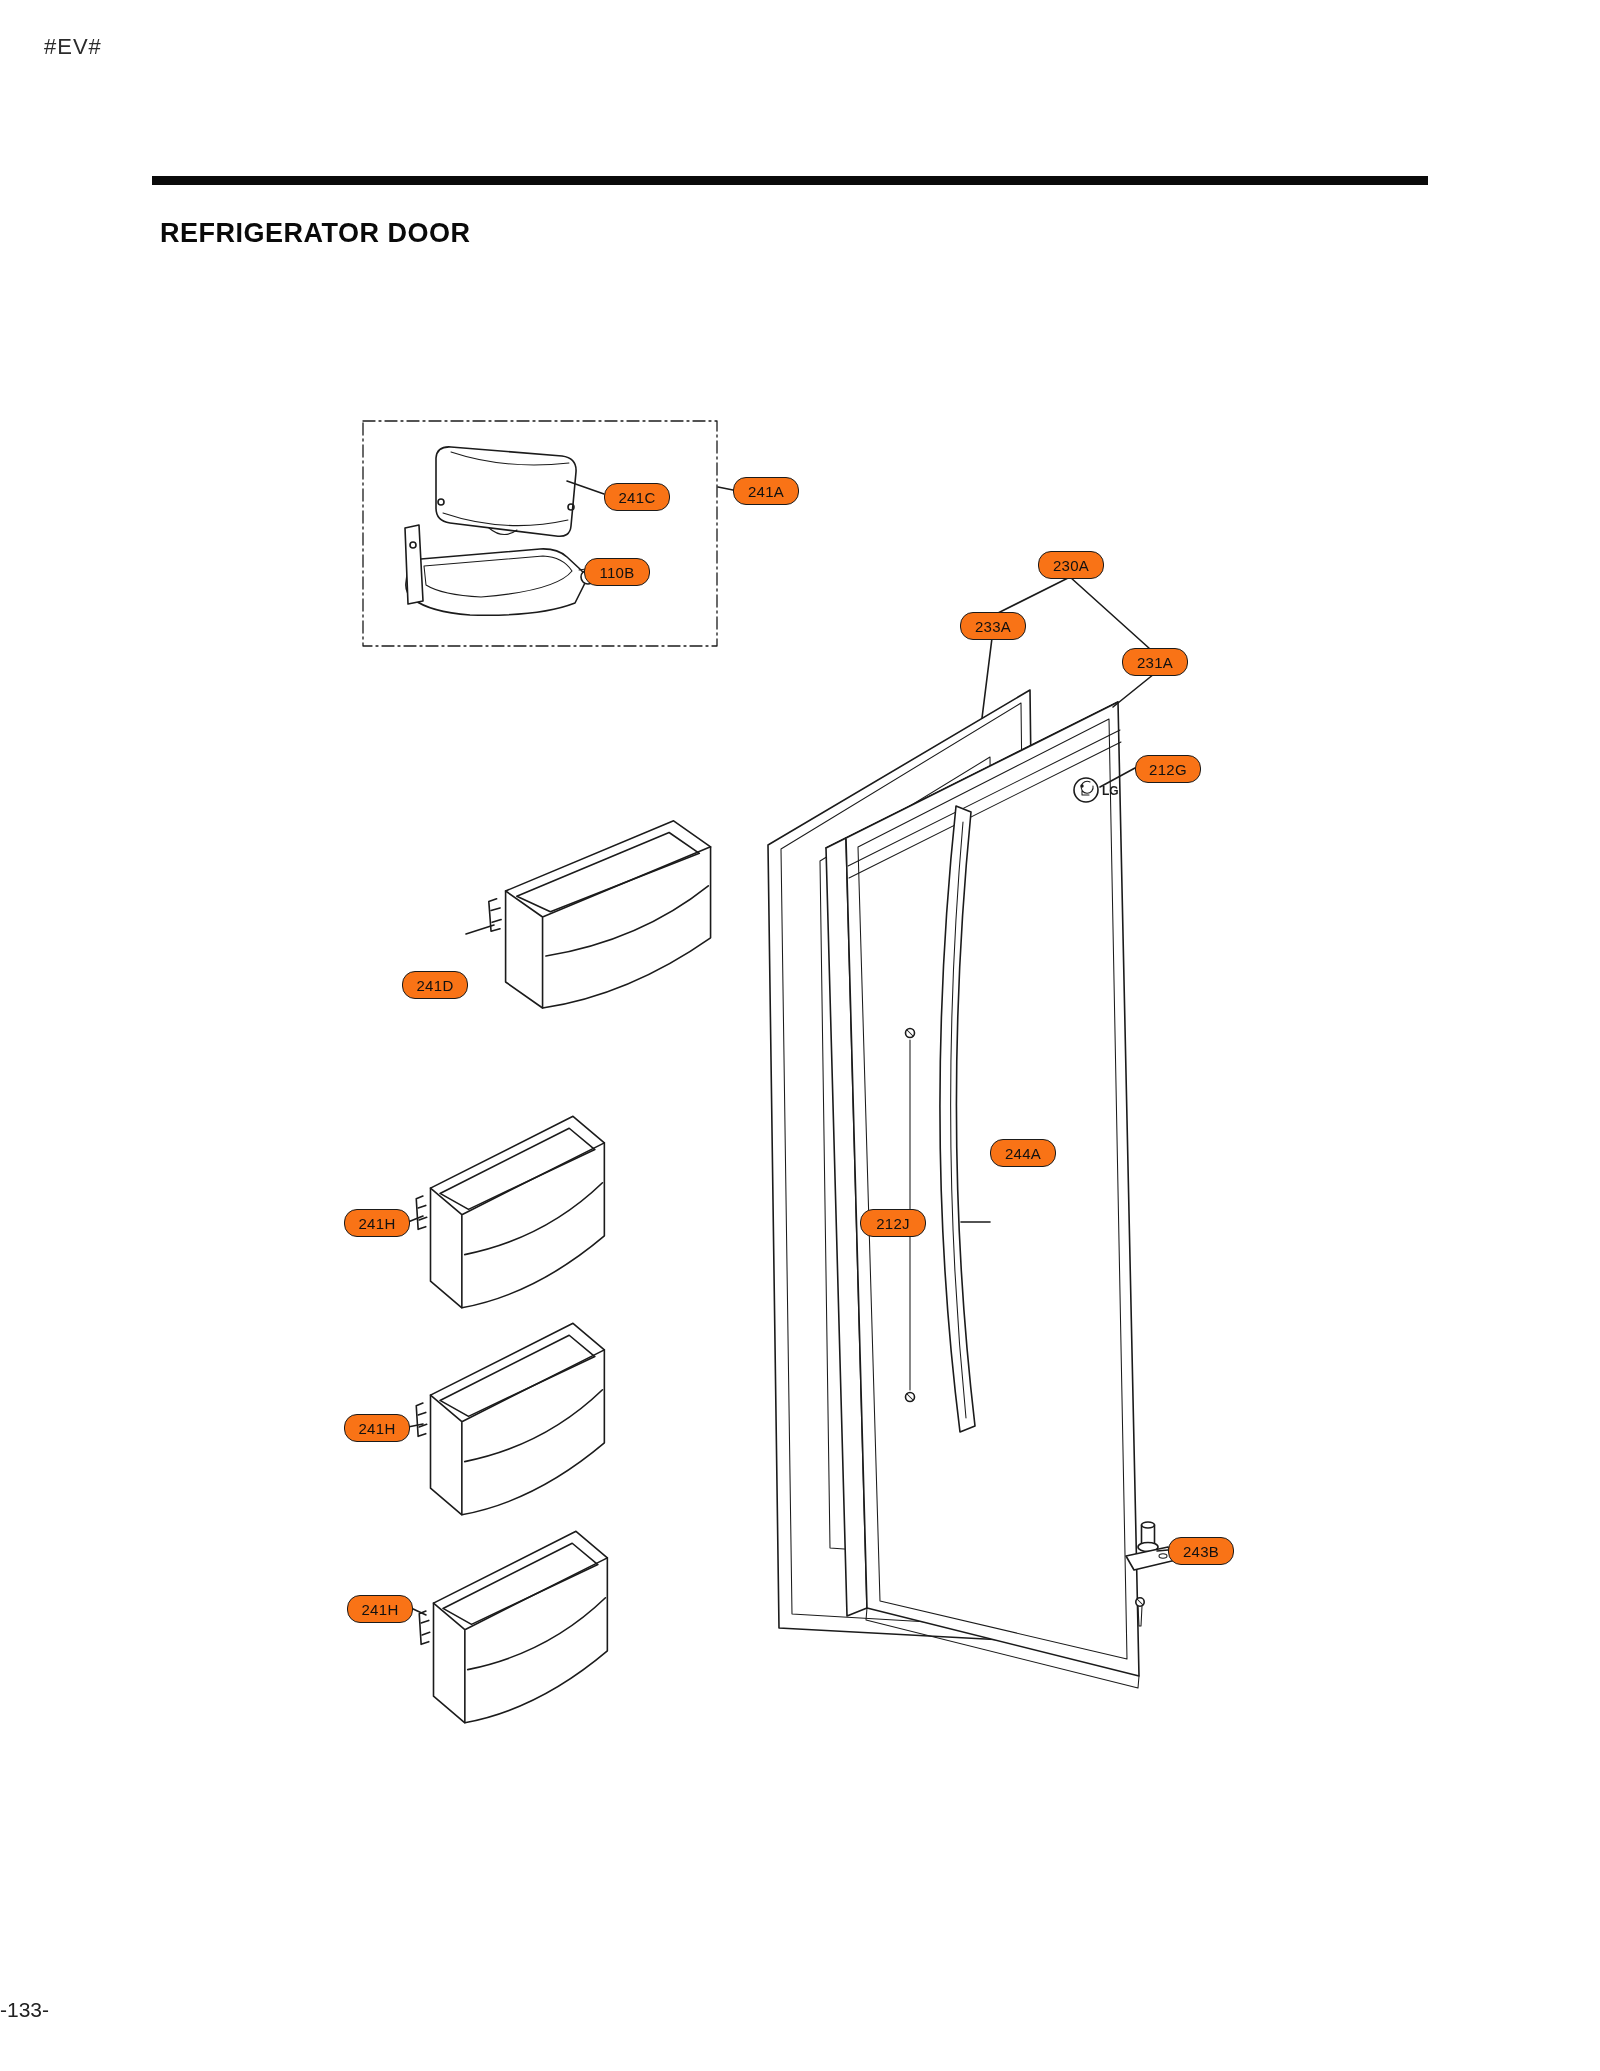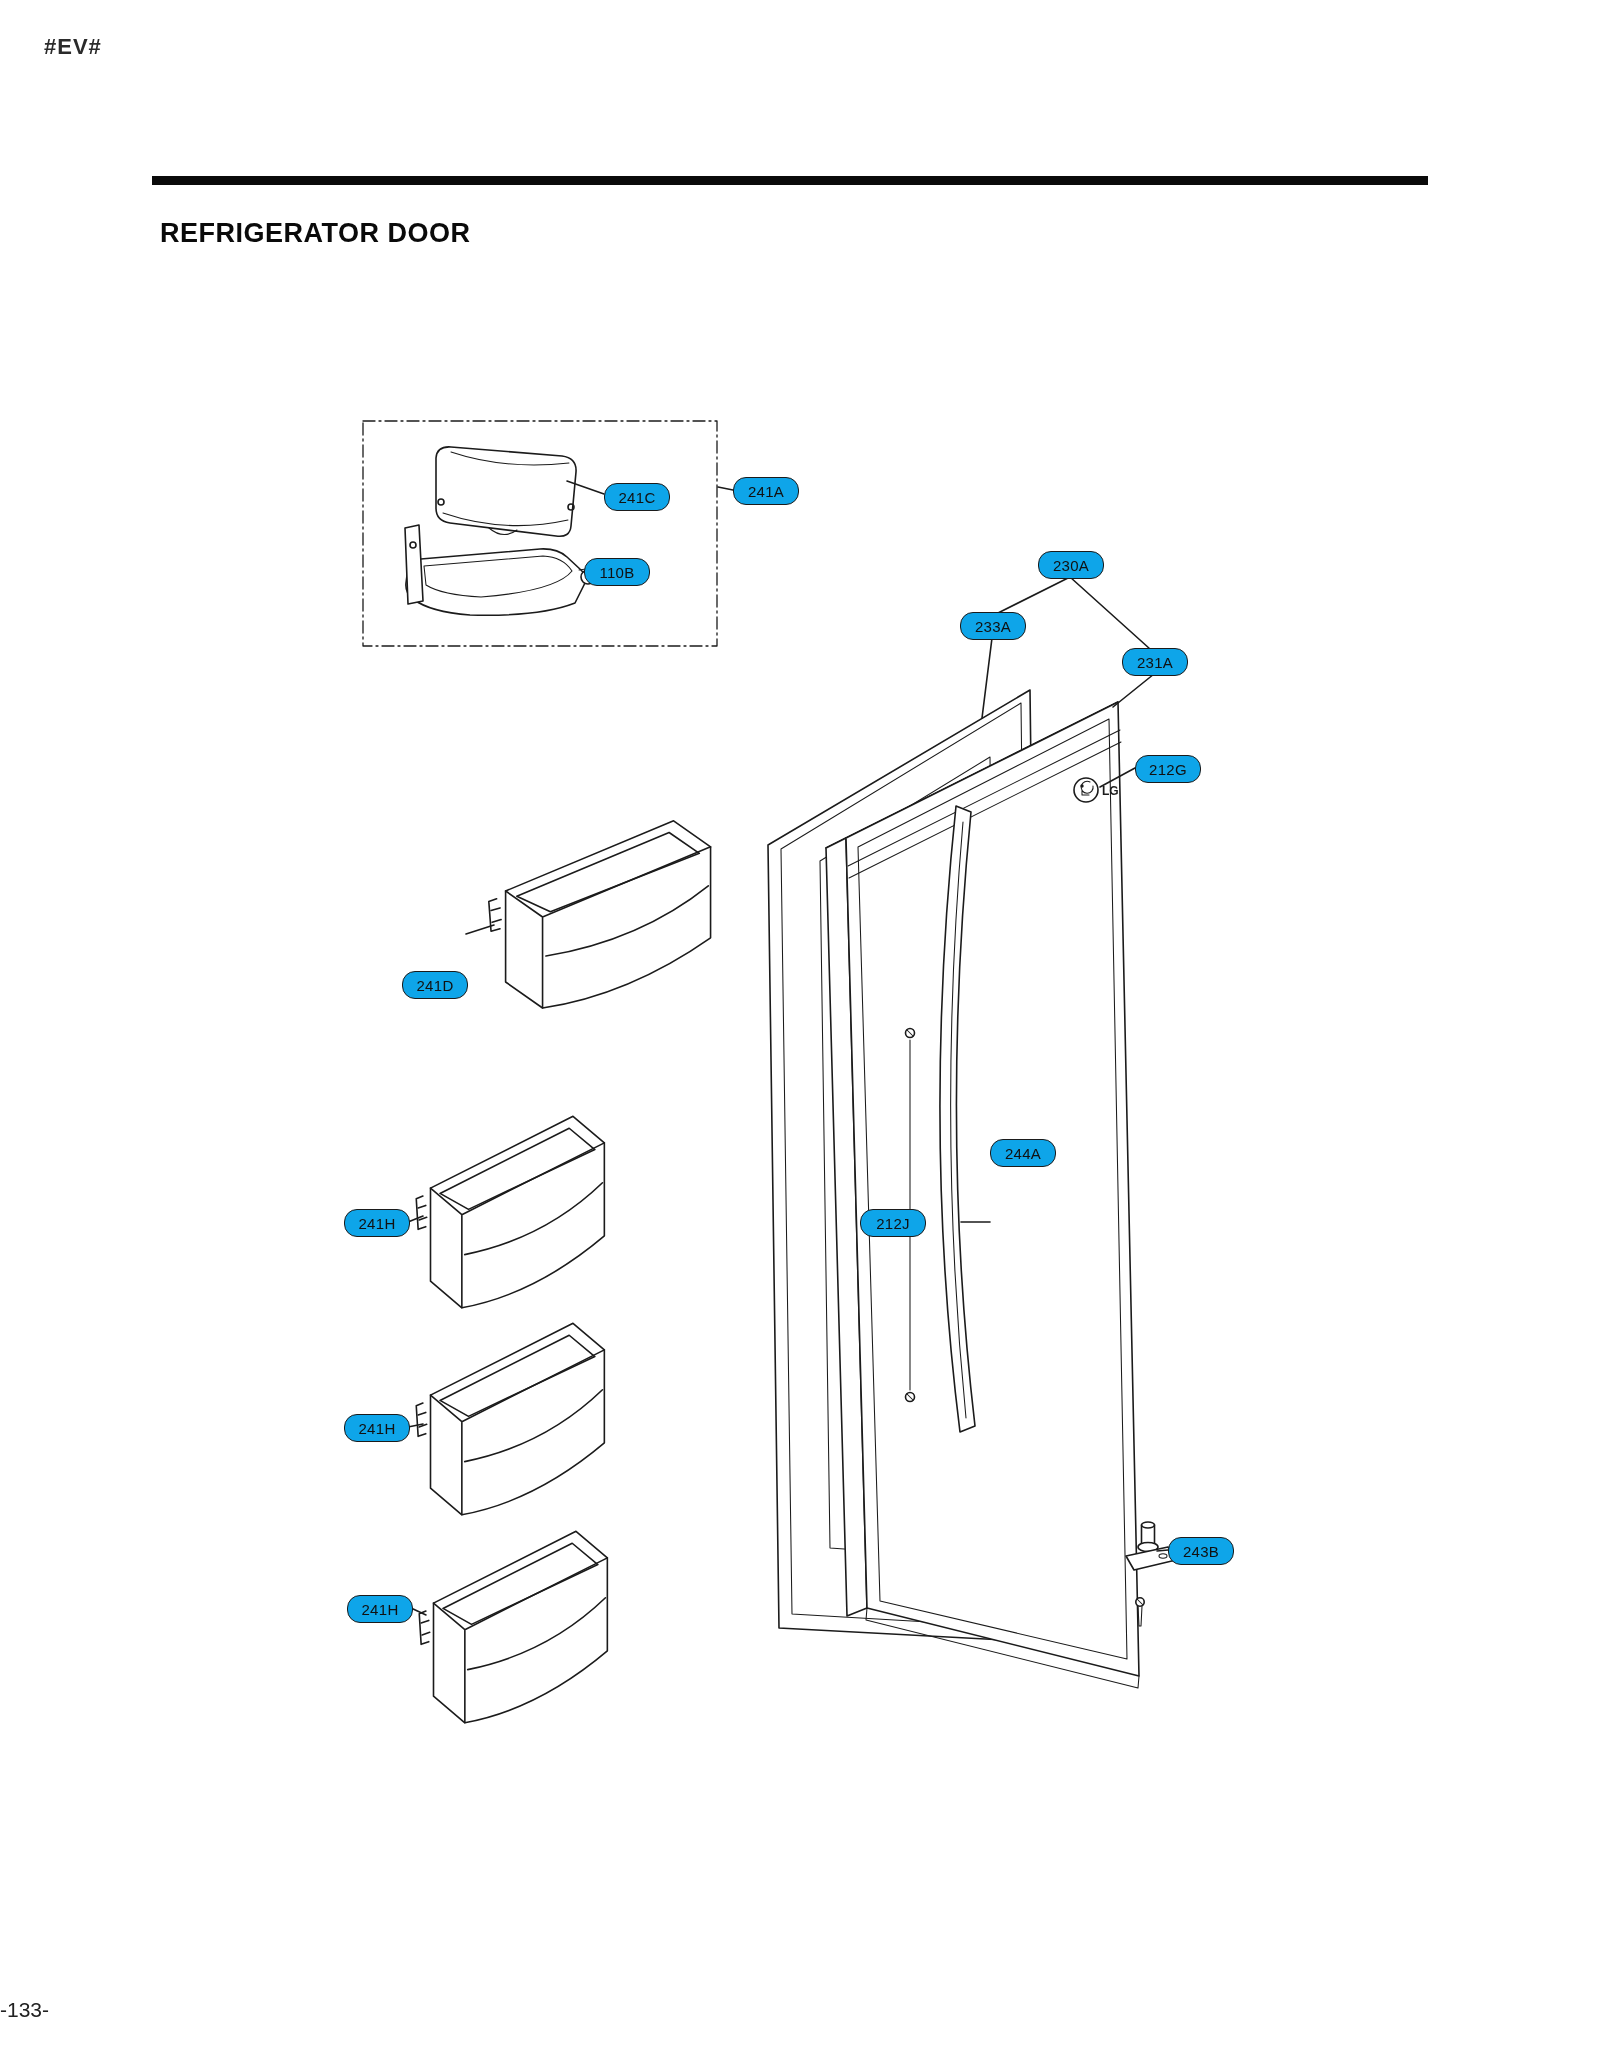--- a/index.html
+++ b/index.html
@@ -1,37 +1,37 @@
 <!DOCTYPE html>
 <html><head>
 <meta charset="utf-8">
 <style>
   html,body{margin:0;padding:0;}
   body{
     width:1600px;height:2071px;position:relative;background:#ffffff;
     font-family:"Liberation Sans", sans-serif;color:#111;overflow:hidden;
   }
-  .header-code{position:absolute;left:44px;top:34px;font-size:22px;color:#2b2b2b;letter-spacing:1px;font-weight:bold;}
+  .header-code{position:absolute;left:44px;top:34px;font-size:22px;color:#2b2b2b;letter-spacing:1px;}
   .title-rule{position:absolute;left:152px;top:176px;width:1276px;height:9px;background:#0a0a0a;}
   .page-title{position:absolute;left:152px;top:210px;font-size:27px;font-weight:700;letter-spacing:.5px;color:#0a0a0a;margin:8px;}
   .page-number{position:absolute;left:0;right:0;top:1998px;text-align:left;font-size:21px;color:#222;}
   .diagram-svg{position:absolute;left:0;top:0;width:1600px;height:2071px;z-index:1;}
   svg path,svg line,svg circle,svg ellipse,svg rect{
     stroke:#1b1b1b;fill:none;stroke-width:1.6;stroke-linejoin:round;stroke-linecap:round;
   }
   svg .fw{fill:#ffffff;}
   svg .thin{stroke-width:1.05;}
   svg .leader{stroke-width:1.15;}
   svg .dashbox{stroke-width:1.3;stroke-dasharray:12 4 2 4;}
   svg .fdot{fill:#1b1b1b;stroke:none;}
   svg text{stroke:none;fill:#1b1b1b;font-family:"Liberation Sans",sans-serif;}
   #bin path{vector-effect:non-scaling-stroke;}
   .callout{
     position:absolute;width:64px;height:26px;margin-left:-32px;margin-top:-13px;
-    background:#0ea5e9;border:1.4px solid #1b1b1b;border-radius:13px;
+    background:#f97316;border:1.4px solid #1b1b1b;border-radius:13px;
     display:flex;align-items:center;justify-content:center;
     font-size:15px;color:#111;letter-spacing:.3px;z-index:3;
   }
 </style>
 </head>
 <body>
 
 <div>
 
   <div class="header-code">#EV#</div>

